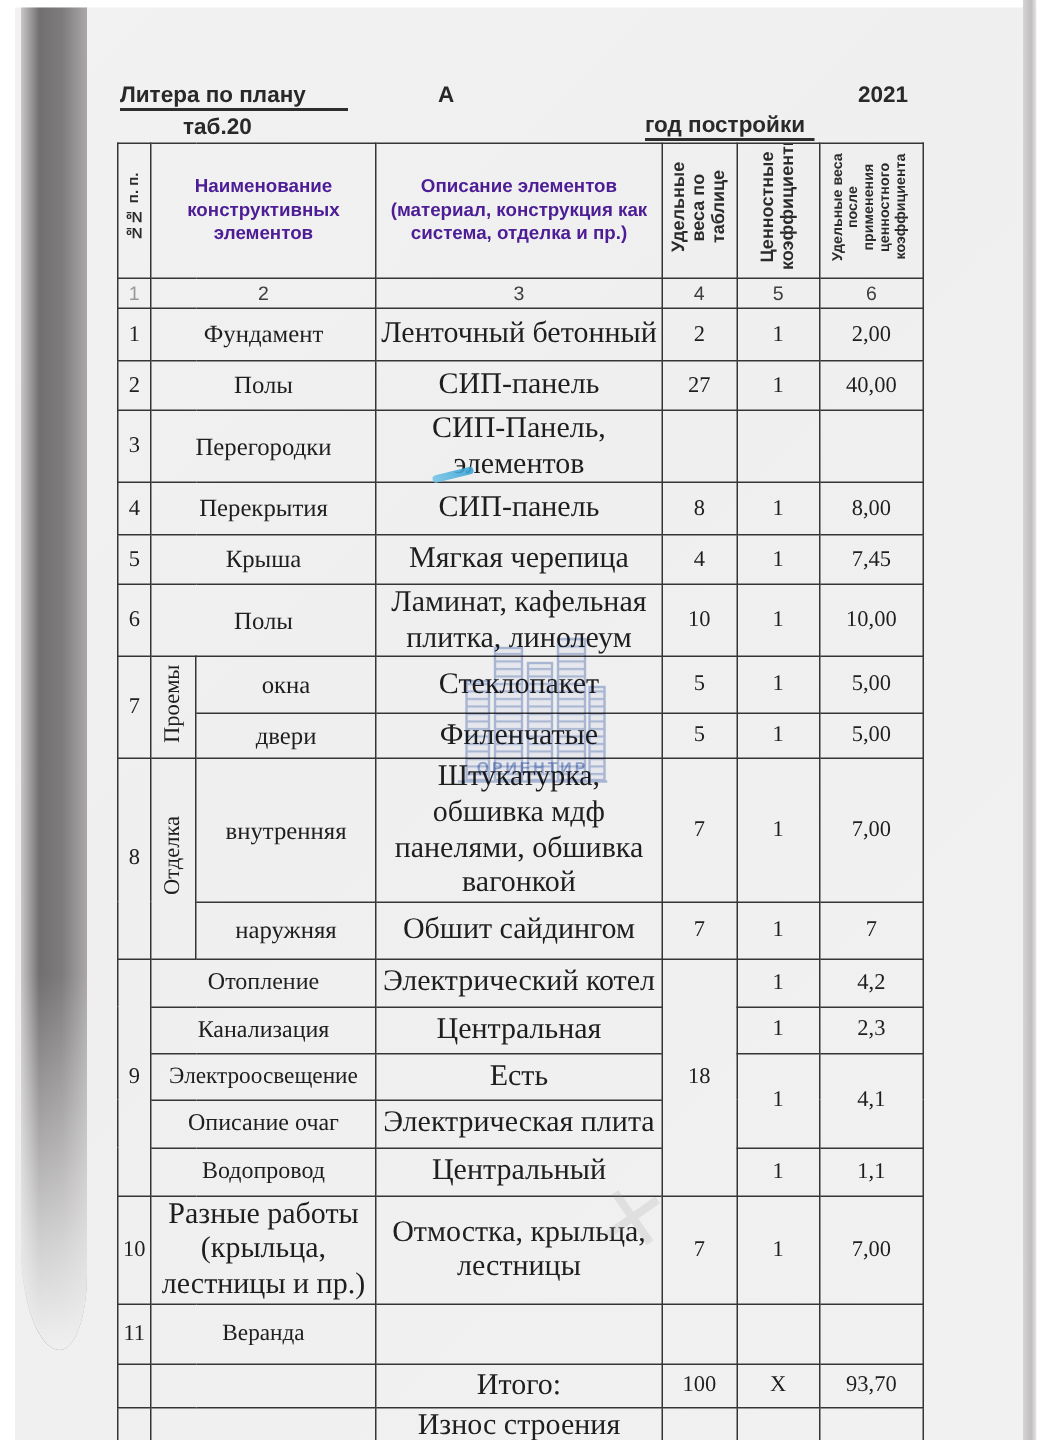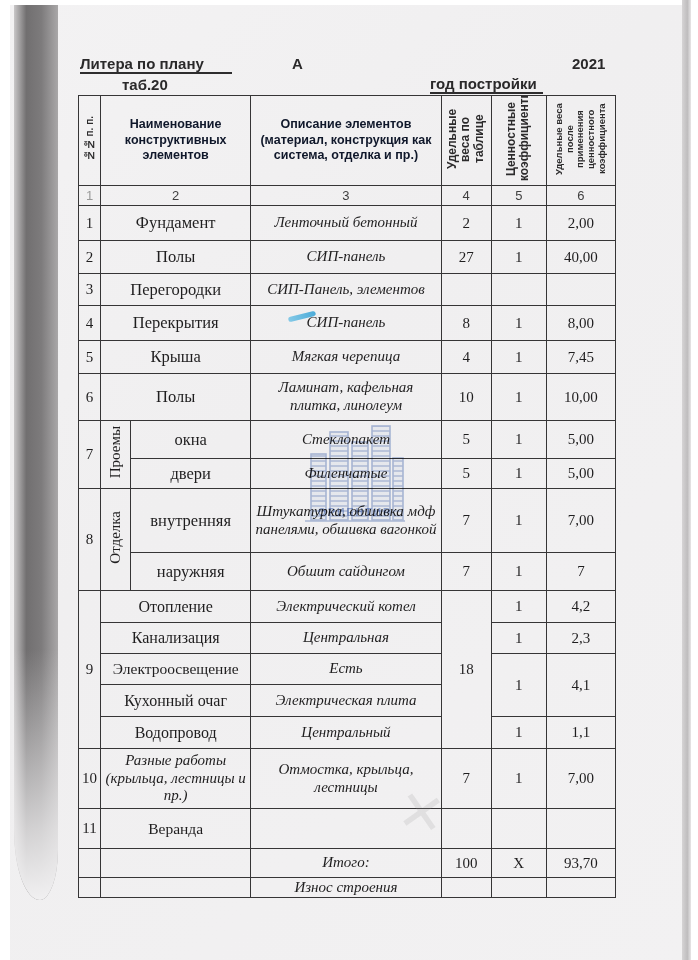--- a/index.html
+++ b/index.html
@@ -21,23 +21,23 @@
   .doc-title { position:absolute; top:31px; left:60px; width:580px; text-align:center;
           font-weight:bold; font-size:15px; color:#262526; letter-spacing:.2px; }
   .hdr { position:absolute; font-weight:bold; font-size:15px; color:#2a292a; white-space:nowrap; }
   .u { border-bottom:2px solid #2e2d2e; display:inline-block; }
 
   table.main { position:absolute; left:78px; top:95px; border-collapse:collapse; table-layout:fixed;
           width:538px; }
   td { border:1.7px solid #363536; text-align:center; vertical-align:middle; padding:0 2px; overflow:hidden; }
   .serif { font-family:"Liberation Serif","DejaVu Serif",serif; color:#1f1e1f; }
   .name { font-size:16.5px; }
-  .desc { font-size:15px; line-height:1.18;font-style:italic; }
+  .desc { font-size:20px; line-height:1.18; }
   .val  { font-size:15px; }
-  .hcell { font-weight:bold; font-size:12.5px; color:#0f172a; line-height:1.25; }
+  .hcell { font-weight:bold; font-size:12.5px; color:#4c1d95; line-height:1.25; }
   .v { writing-mode:vertical-rl; transform:rotate(180deg); display:inline-block; line-height:1.12; }
   .vh { font-weight:bold; color:#2c2b2c; }
   .numrow { font-size:13px; color:#3f3f3f; }
   .faded { color:#9a9a9a; }
 
   
   .stamp { position:absolute; left:305px; top:424px; width:100px; height:104px; opacity:.5;
            mix-blend-mode:multiply; pointer-events:none; }
   .stamp-text { position:absolute; left:300px; top:506px; width:110px; text-align:center;
            font-weight:bold; font-size:10.5px; letter-spacing:2px; color:#6584c2; opacity:.65;
@@ -197,21 +197,21 @@
         <td class="serif val">1</td>
         <td class="serif val">2,3</td>
       </tr>
       <tr style="height:31px">
         <td colspan="2" class="serif" style="font-size:15.5px; padding:0;">Электроосвещение</td>
         <td class="serif desc">Есть</td>
         <td rowspan="2" class="serif val">1</td>
         <td rowspan="2" class="serif val">4,1</td>
       </tr>
       <tr style="height:32px">
-        <td colspan="2" class="serif" style="font-size:16px">Кухонный очаг</td>
+        <td colspan="2" class="serif" style="font-size:16px">Описание очаг</td>
         <td class="serif desc">Электрическая плита</td>
       </tr>
       <tr style="height:32px">
         <td colspan="2" class="serif" style="font-size:16px">Водопровод</td>
         <td class="serif desc">Центральный</td>
         <td class="serif val">1</td>
         <td class="serif val">1,1</td>
       </tr>
 
       <tr style="height:60px">

